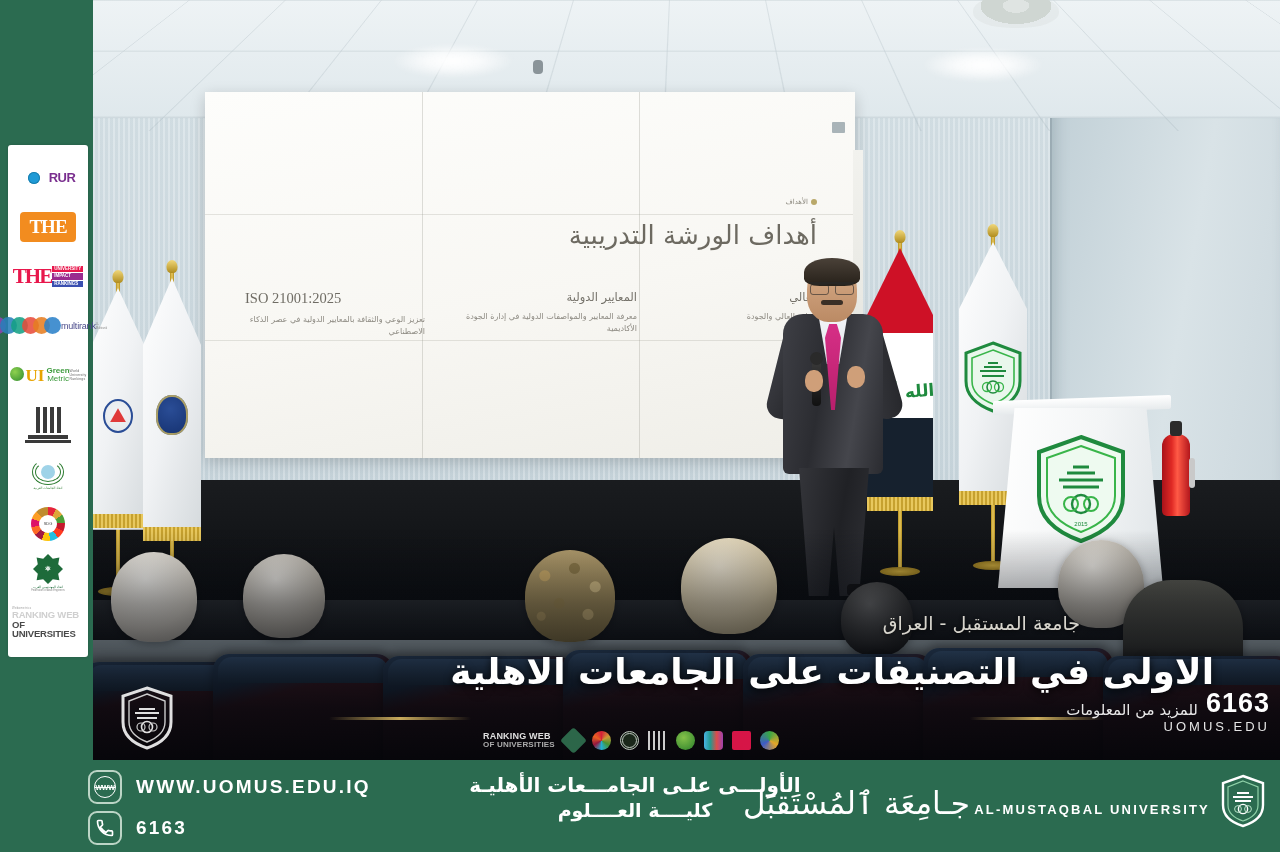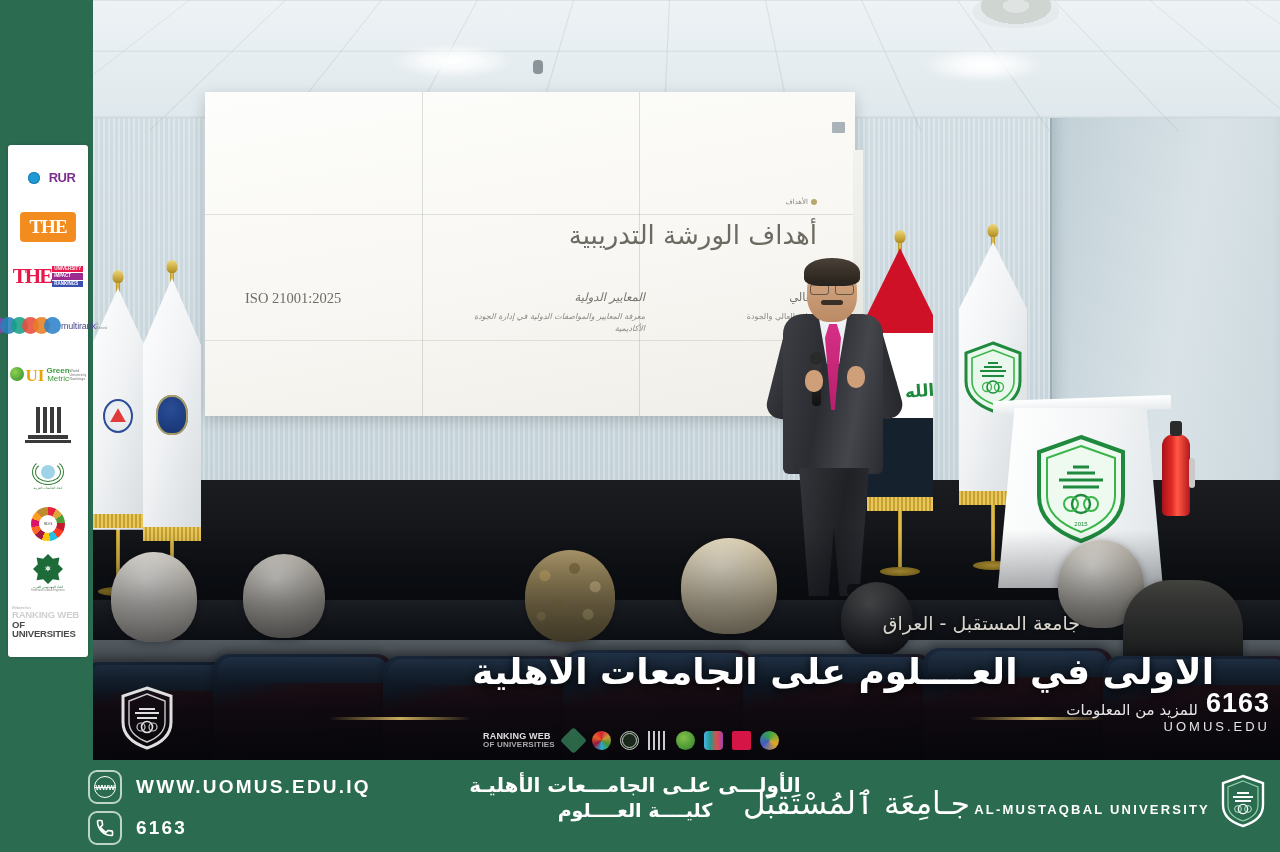--- a/index.html
+++ b/index.html
@@ -176,21 +176,21 @@
   }
   .wall-right {
     position:absolute; right:0; top:70px; width:230px; height:500px;
     background:linear-gradient(100deg,#c0cfd6,#d9e3e7 55%,#cad6dc);
     box-shadow:inset 6px 0 14px rgba(90,110,120,.25);
   }
   .corner-line { position:absolute; right:228px; top:70px; width:2px; height:500px; background:rgba(120,140,150,.35);}
 
   
   .screen {
-    position:absolute; left:112px; top:92px; width:650px; height:324px;
+    position:absolute; left:112px; top:92px; width:650px; height:366px;
     background:linear-gradient(170deg,#fdfdfb 0%,#f8f7f3 55%,#efeee8 100%);
     box-shadow:0 4px 14px rgba(0,0,0,.18);
   }
   .screen .seg {
     position:absolute; top:0; bottom:0; width:1px; background:rgba(150,150,140,.30);
   }
   .screen .hseg { position:absolute; left:0; right:0; height:1px; background:rgba(150,150,140,.24); }
   .slide-title {
     position:absolute; right:38px; top:128px;
     font-size:26px; color:#6d6a61; direction:rtl;
@@ -634,22 +634,23 @@
     <span class="screen-tag"></span>
     <span class="screen-frame-r"></span>
 
     <div class="slide-kicker">
       <span class="dot"></span><span>الأهداف</span>
     </div>
     <div class="slide-title">أهداف الورشة التدريبية</div>
 
     <div class="slide-col" style="right:430px;">
       <div class="h lat">ISO 21001:2025</div>
-    </div>
-    <div class="slide-col" style="right:210px;font-style:italic;">
+      <div class="p">تعزيز الوعي والثقافة بالمعايير الدولية في عصر الذكاء الاصطناعي</div>
+    </div>
+    <div class="slide-col" style="right:218px;">
       <div class="h">المعايير الدولية</div>
       <div class="p">معرفة المعايير والمواصفات الدولية في إدارة الجودة الأكاديمية</div>
     </div>
     <div class="slide-col" style="right:14px;">
       <div class="h">الأثر العالي</div>
       <div class="p">معايير التعليم العالي والجودة</div>
     </div>
   </div>
 
   <div class="stage-floor"></div>
@@ -758,21 +759,21 @@
       <path d="M28 2 L52 10 L52 36 Q52 54 28 62 Q4 54 4 36 L4 10 Z" fill="none" stroke="#f2f2f2" stroke-width="3"></path>
       <path d="M28 8 L46 15 L46 36 Q46 49 28 56 Q10 49 10 36 L10 15 Z" fill="none" stroke="#dcdcdc" stroke-width="1.4"></path>
       <path d="M16 27 h24 M18 32 h20 M20 23 h16" stroke="#f2f2f2" stroke-width="2"></path>
       <circle cx="28" cy="41" r="5.5" fill="none" stroke="#f2f2f2" stroke-width="1.6"></circle>
       <circle cx="22" cy="41" r="4" fill="none" stroke="#dcdcdc" stroke-width="1.2"></circle>
       <circle cx="34" cy="41" r="4" fill="none" stroke="#dcdcdc" stroke-width="1.2"></circle>
     </svg>
   </span>
 
   <div class="ovl-sub">جامعة المستقبل - العراق</div>
-  <div class="ovl-head">الاولى في العــــلوم على الجامعات الاهلية</div>
+  <div class="ovl-head">الاولى في التصنيفات على الجامعات الاهلية</div>
 
   <span class="ovl-rule l"></span>
   <span class="ovl-rule r"></span>
 
   <div class="ovl-logos">
     <span class="wl1">
       <span>RANKING WEB</span>
       <s>OF UNIVERSITIES</s>
     </span>
     <span class="mini diamond"></span>

